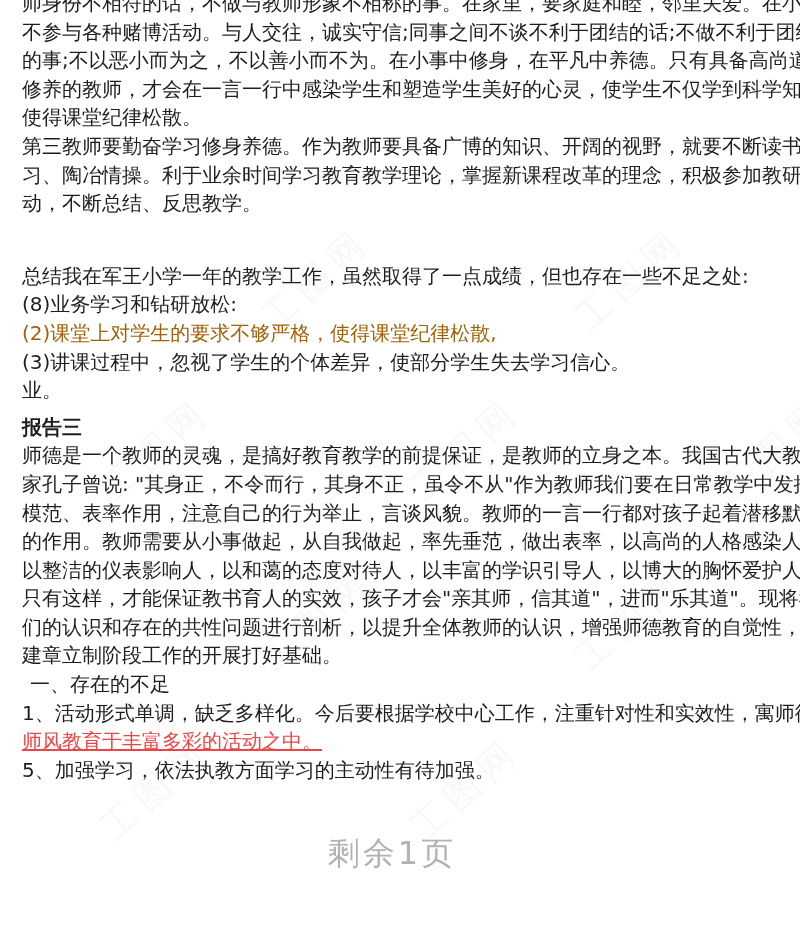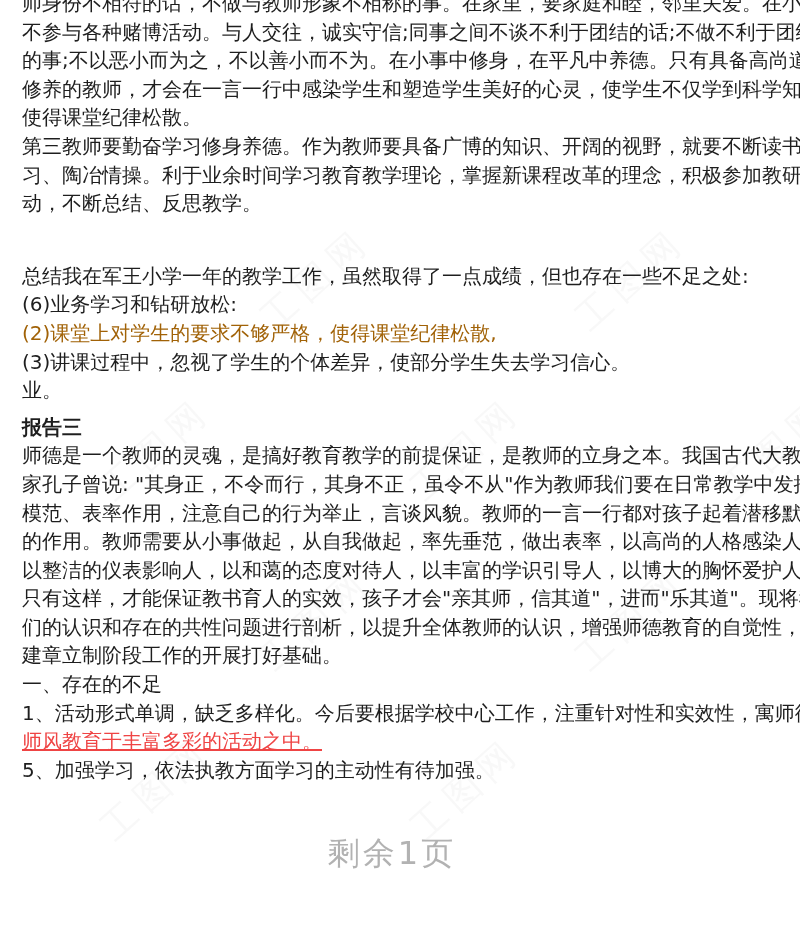--- a/index.html
+++ b/index.html
@@ -88,34 +88,34 @@
   <div class="text-block" id="doc-lines">
       <div class="line full" style="color: rgb(30, 30, 30);">师身份不相符的话，不做与教师形象不相称的事。在家里，要家庭和睦，邻里关爱。在小区，</div>
       <div class="line full" style="color: rgb(30, 30, 30);">不参与各种赌博活动。与人交往，诚实守信;同事之间不谈不利于团结的话;不做不利于团结</div>
       <div class="line full" style="color: rgb(30, 30, 30);">的事;不以恶小而为之，不以善小而不为。在小事中修身，在平凡中养德。只有具备高尚道德</div>
       <div class="line full" style="color: rgb(30, 30, 30);">修养的教师，才会在一言一行中感染学生和塑造学生美好的心灵，使学生不仅学到科学知识，</div>
       <div class="line" style="color: rgb(30, 30, 30);">使得课堂纪律松散。</div>
       <div class="line full" style="color: rgb(30, 30, 30);">第三教师要勤奋学习修身养德。作为教师要具备广博的知识、开阔的视野，就要不断读书学</div>
       <div class="line full" style="color: rgb(30, 30, 30);">习、陶冶情操。利于业余时间学习教育教学理论，掌握新课程改革的理念，积极参加教研活</div>
       <div class="line" style="color: rgb(30, 30, 30);">动，不断总结、反思教学。</div>
       <div class="line" style="color: rgb(30, 30, 30); margin-top: 44px;">总结我在军王小学一年的教学工作，虽然取得了一点成绩，但也存在一些不足之处:</div>
-      <div class="line" style="color: rgb(30, 30, 30);">(6)业务学习和钻研放松:</div>
+      <div class="line" style="color: rgb(30, 30, 30);">(8)业务学习和钻研放松:</div>
       <div class="line" style="color: #a16207;">(2)课堂上对学生的要求不够严格，使得课堂纪律松散,</div>
       <div class="line" style="color: rgb(30, 30, 30);">(3)讲课过程中，忽视了学生的个体差异，使部分学生失去学习信心。</div>
       <div class="line" style="color: rgb(30, 30, 30);">业。</div>
       <div class="line bold" style="color: rgb(30, 30, 30); margin-top: 8px;">报告三</div>
       <div class="line full" style="color: rgb(30, 30, 30);">师德是一个教师的灵魂，是搞好教育教学的前提保证，是教师的立身之本。我国古代大教育</div>
       <div class="line full" style="color: rgb(30, 30, 30);">家孔子曾说: "其身正，不令而行，其身不正，虽令不从"作为教师我们要在日常教学中发挥</div>
       <div class="line full" style="color: rgb(30, 30, 30);">模范、表率作用，注意自己的行为举止，言谈风貌。教师的一言一行都对孩子起着潜移默化</div>
       <div class="line full" style="color: rgb(30, 30, 30);">的作用。教师需要从小事做起，从自我做起，率先垂范，做出表率，以高尚的人格感染人，</div>
       <div class="line full" style="color: rgb(30, 30, 30);">以整洁的仪表影响人，以和蔼的态度对待人，以丰富的学识引导人，以博大的胸怀爱护人。</div>
       <div class="line full" style="color: rgb(30, 30, 30);">只有这样，才能保证教书育人的实效，孩子才会"亲其师，信其道"，进而"乐其道"。现将我</div>
       <div class="line full" style="color: rgb(30, 30, 30);">们的认识和存在的共性问题进行剖析，以提升全体教师的认识，增强师德教育的自觉性，为</div>
       <div class="line" style="color: rgb(30, 30, 30);">建章立制阶段工作的开展打好基础。</div>
-      <div class="line" style="color: rgb(30, 30, 30);">一、存在的不足</div>
+      <div class="line" style="color: rgb(30, 30, 30); margin-left: 8px;">一、存在的不足</div>
       <div class="line full" style="color: rgb(30, 30, 30);">1、活动形式单调，缺乏多样化。今后要根据学校中心工作，注重针对性和实效性，寓师德</div>
       <div class="line" style="color: #ef4444; text-decoration: underline;">师风教育于丰富多彩的活动之中。</div>
       <div class="line" style="color: rgb(30, 30, 30);">5、加强学习，依法执教方面学习的主动性有待加强。</div>
     </div>
   <div class="footer-note" style="color: rgb(178, 178, 178);">
     <span>剩余1页</span>
   </div>
 </div>
 
 </body></html>

